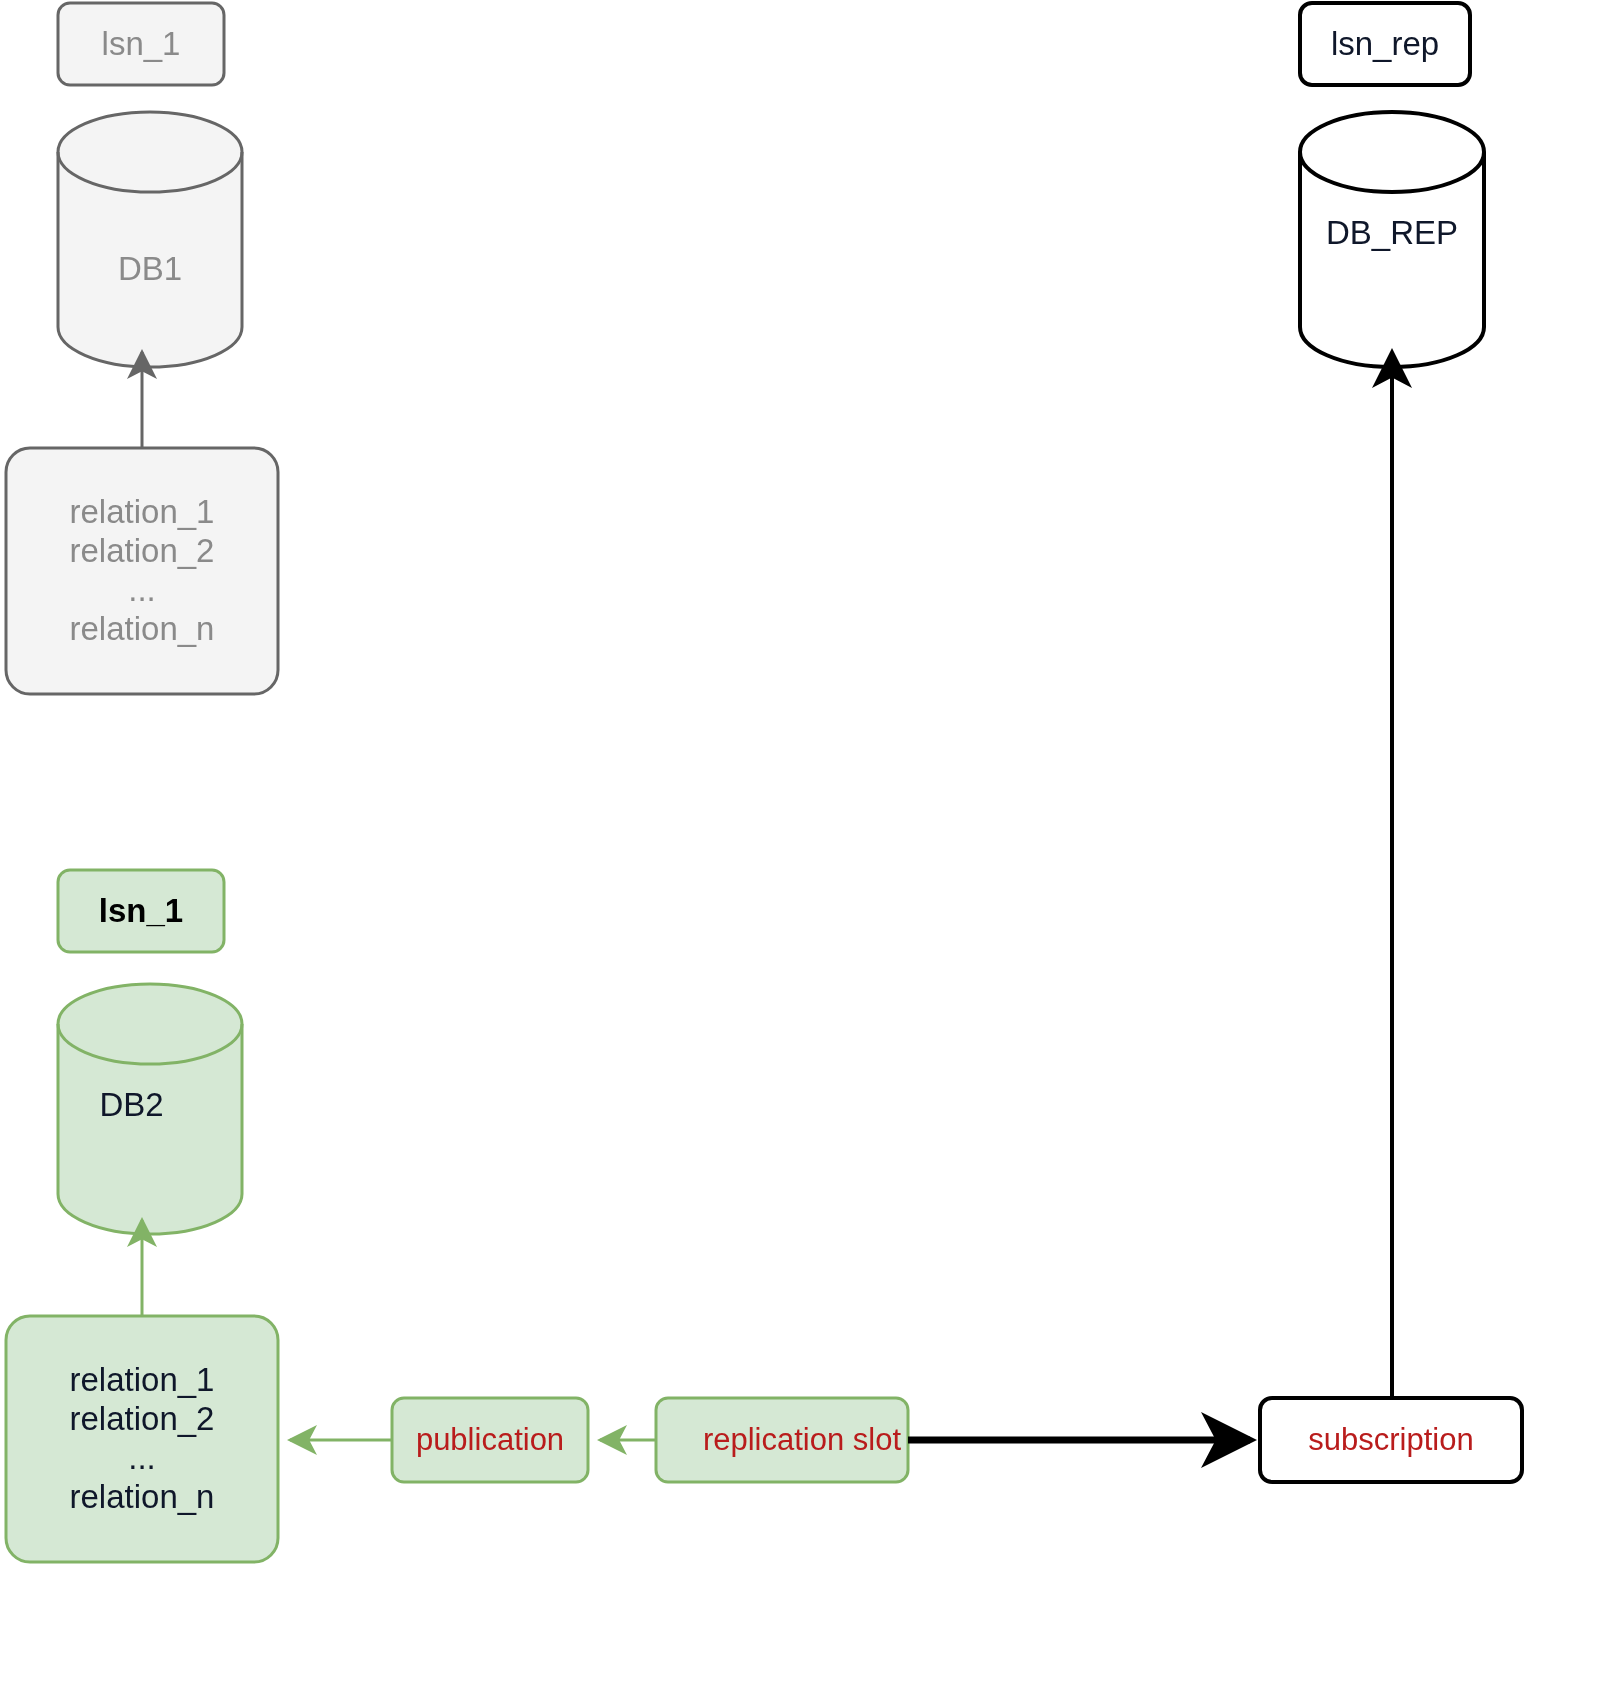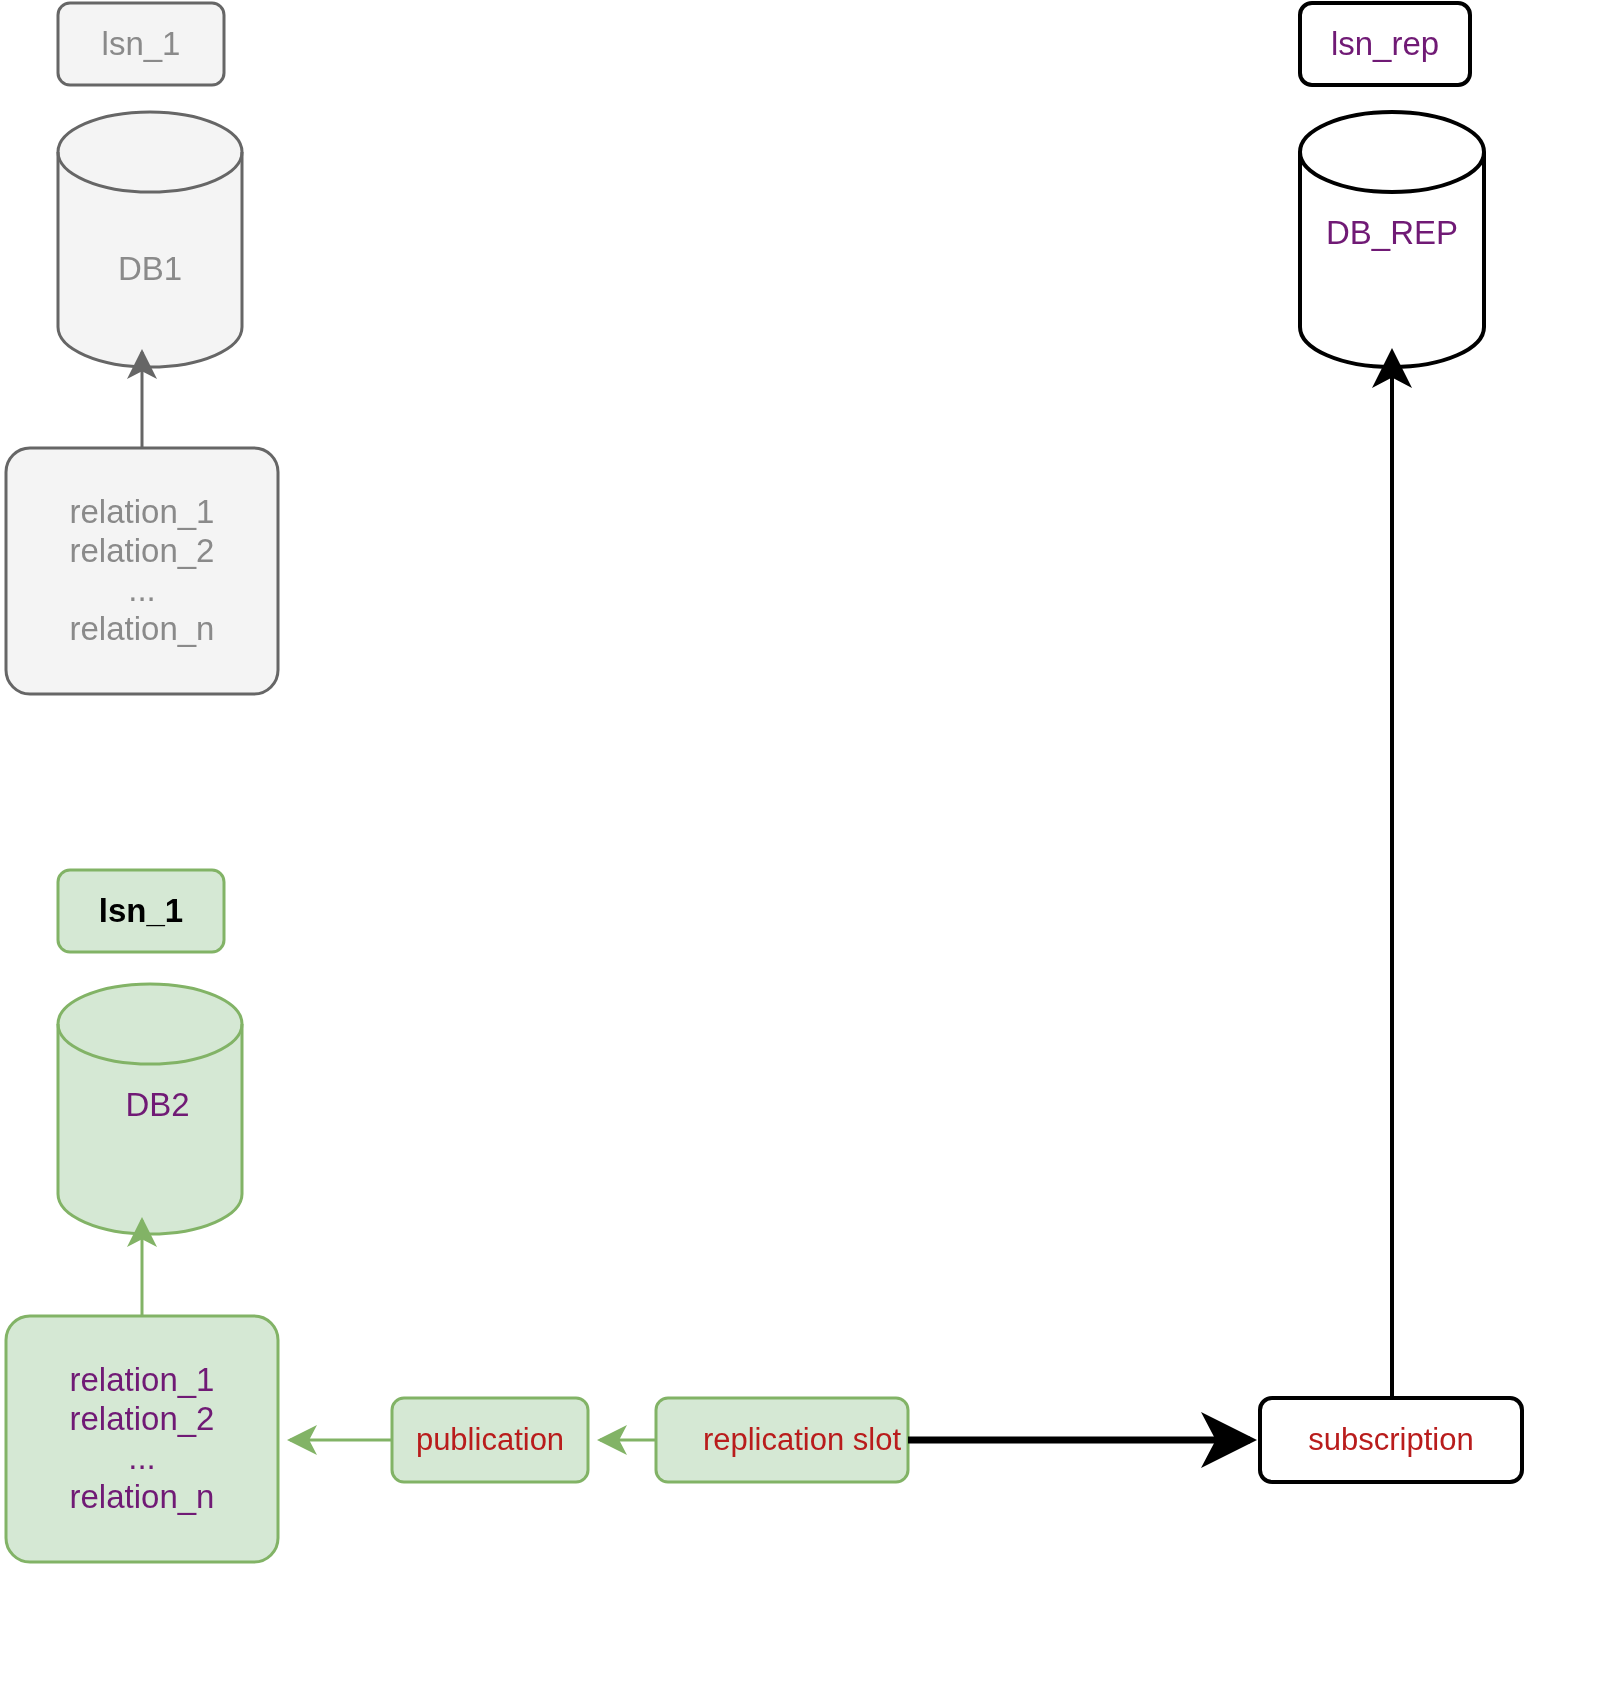--- a/index.html
+++ b/index.html
@@ -29,21 +29,21 @@
     position: absolute;
     display: flex;
     align-items: center;
     justify-content: center;
     text-align: center;
     line-height: 1.30;
     pointer-events: none;
     white-space: pre;
   }
   .t-grey   { color: #8a8a8a; font-size: 33px; }
-  .t-black  { color: #701a75; font-size: 33px; }
+  .t-black  { color: #0f172a; font-size: 33px; }
   .t-bold   { color: #000000; font-size: 33px; font-weight: bold; }
   .t-small  { color: #b91c1c; font-size: 31px; }
 </style>
 </head>
 <body>
 
 <div id="canvas">
 
   <svg class="layer" viewBox="0 0 1623 1683">
     <defs>
@@ -124,21 +124,21 @@
   <div style="position:absolute; left:6px; top:448px; width:272px; height:246px;
               display:flex; flex-direction:column; align-items:center; justify-content:center;">
     <span class="t-grey" style="line-height:1.18;">relation_1</span>
     <span class="t-grey" style="line-height:1.18;">relation_2</span>
     <span class="t-grey" style="line-height:1.18;">...</span>
     <span class="t-grey" style="line-height:1.18;">relation_n</span>
   </div>
 
   <div class="node-label t-bold" style="left:58px;  top:870px;  width:166px; height:82px;">lsn_1</div>
 
-  <div class="node-label t-black" style="left:68px;  top:1082px; width:179px; height:46px;">DB2</div>
+  <div class="node-label t-black" style="left:42px;  top:1082px; width:179px; height:46px;">DB2</div>
 
   <div style="position:absolute; left:6px; top:1316px; width:272px; height:246px;
               display:flex; flex-direction:column; align-items:center; justify-content:center;">
     <span class="t-black" style="line-height:1.18;">relation_1</span>
     <span class="t-black" style="line-height:1.18;">relation_2</span>
     <span class="t-black" style="line-height:1.18;">...</span>
     <span class="t-black" style="line-height:1.18;">relation_n</span>
   </div>
 
   <div class="node-label t-small" style="left:392px; top:1398px; width:196px; height:84px;">publication</div>

